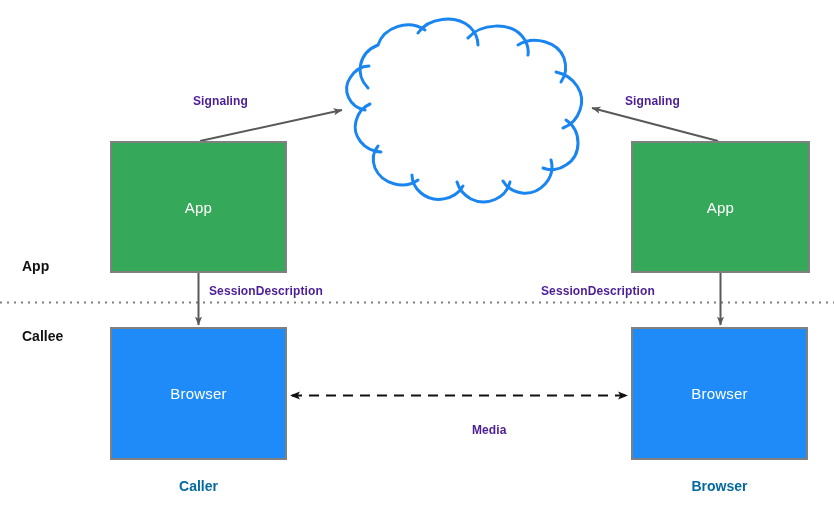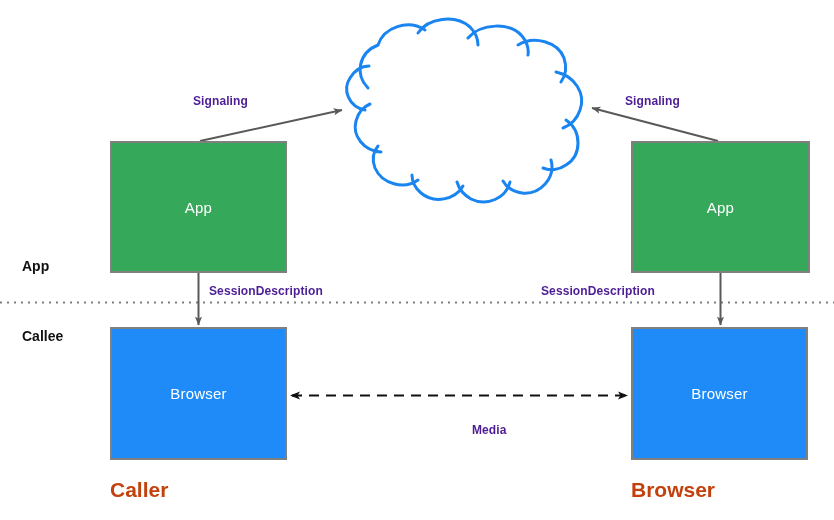--- a/index.html
+++ b/index.html
@@ -53,25 +53,25 @@
     position: absolute;
     font-family: "Liberation Sans", sans-serif;
     font-size: 14px;
     font-weight: bold;
     color: #111111;
     white-space: nowrap;
   }
   .role-label {
     position: absolute;
     font-family: "Liberation Sans", sans-serif;
-    font-size: 21px;
+    font-size: 14px;
     font-weight: bold;
-    color: #c2410c;
+    color: #0369a1;
     white-space: nowrap;
-    text-align: left;
+    text-align: center;
   }
 </style>
 </head>
 <body>
 
 <div id="canvas">
 
   <svg class="layer" viewBox="0 0 834 520">
     <defs>
       <marker id="arrowEnd" markerWidth="10" markerHeight="10" refX="8.5" refY="4" orient="auto" markerUnits="userSpaceOnUse">

